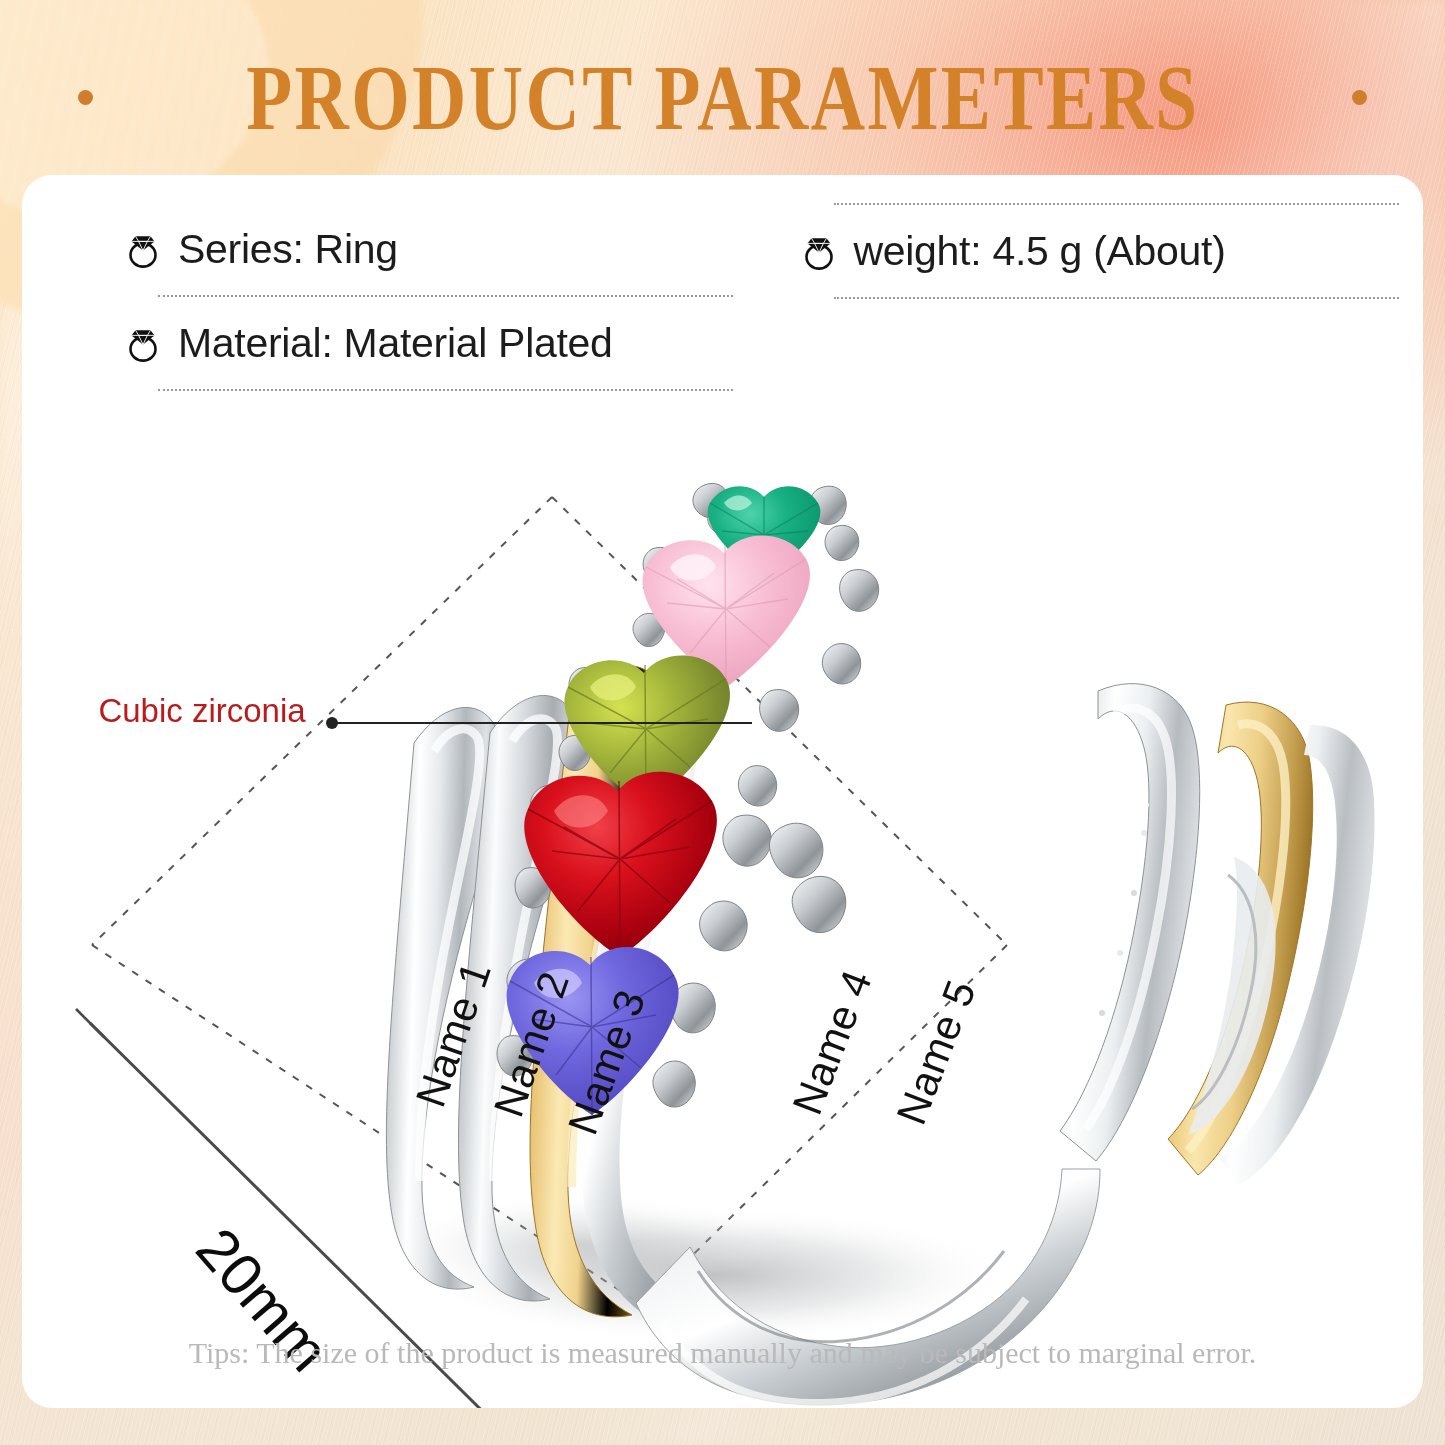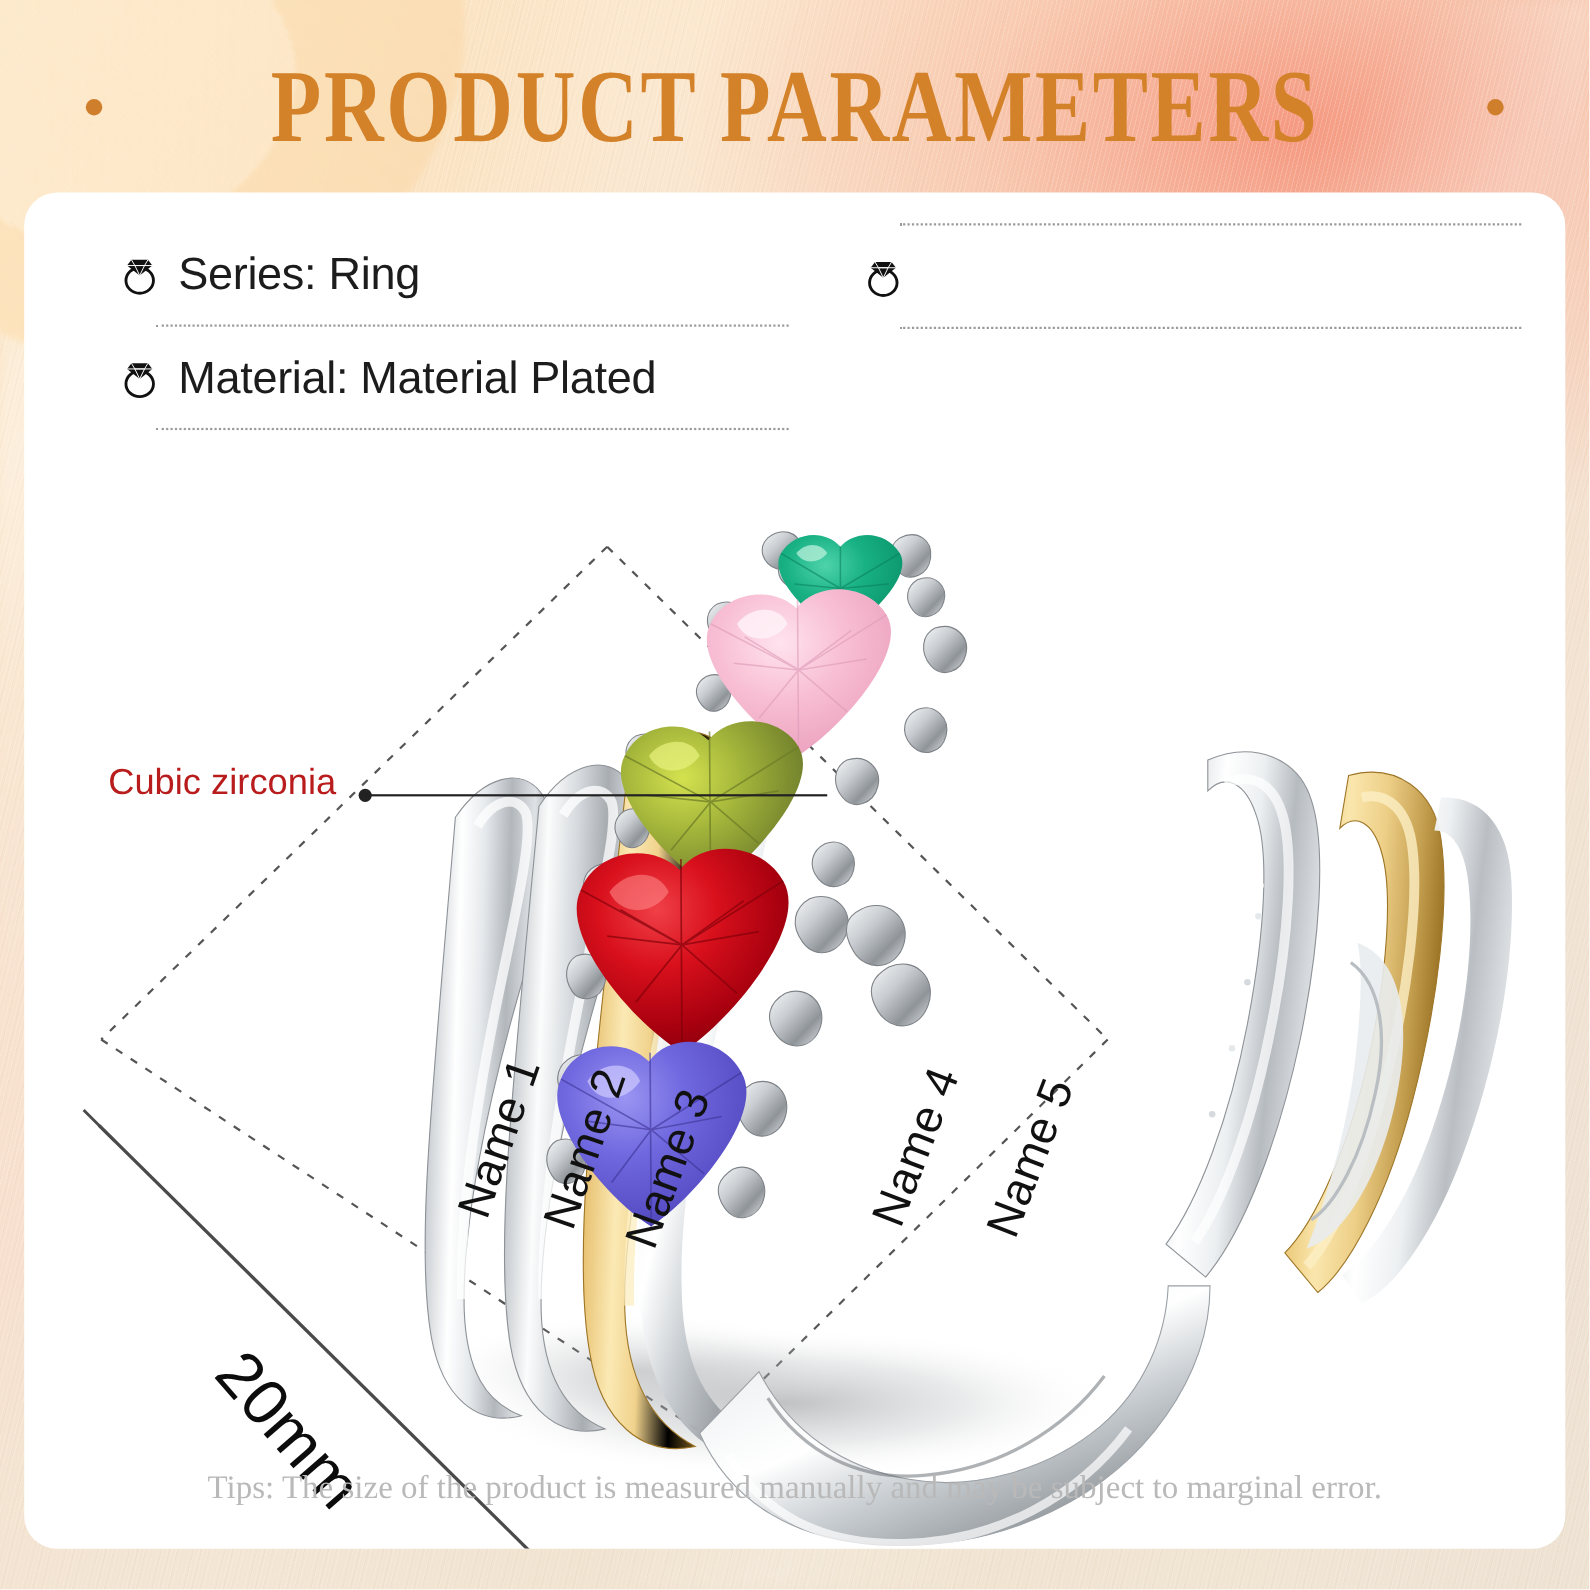--- a/index.html
+++ b/index.html
@@ -124,21 +124,21 @@
     border-radius: 30px;
     z-index: 4;
     overflow: hidden;
   }
 
   
   .specs {
     position: absolute;
     left: 0; top: 0;
     width: 1401px;
-    padding: 28px 0 0 0;
+    padding: 28px 0 0 16px;
     display: flex;
     justify-content: space-between;
   }
   .spec-col { width: 700px; }
   .spec-col.left  { padding-left: 78px; }
   .spec-col.right { padding-left: 28px; }
 
   .spec-row {
     display: flex;
     align-items: center;
@@ -284,20 +284,21 @@
 
         <div class="spec-row">
           <svg class="spec-icon" viewBox="0 0 34 40">
             <ellipse cx="17" cy="26" rx="12.5" ry="11.6" fill="none" stroke="#111" stroke-width="2.6"></ellipse>
             <path d="M4.6 24.5 a12.5 11.6 0 0 0 24.8 0 a12.5 11.6 0 0 1 -24.8 0z" fill="#111"></path>
             <path d="M9.5 7.2 h15 l4 5.2 L17 21.5 L5.5 12.4 z" fill="#111"></path>
             <path d="M9.5 7.2 l3.1 5.2 h8.8 l3.1 -5.2" fill="none" stroke="#fff" stroke-width="0.9"></path>
             <path d="M5.5 12.4 h23" fill="none" stroke="#fff" stroke-width="0.9"></path>
             <path d="M12.6 12.4 L17 21.5 L21.4 12.4" fill="none" stroke="#fff" stroke-width="0.9"></path>
           </svg>
+          <span class="spec-label">weight: 4.5 g (About)</span>
         </div>
         <div class="spec-divider"></div>
       </div>
 
     </div>
 
     <div class="stage">
 
       <svg width="1401" height="933" viewBox="0 0 1401 933" style="position:absolute;left:0;top:0;">
         <defs>

